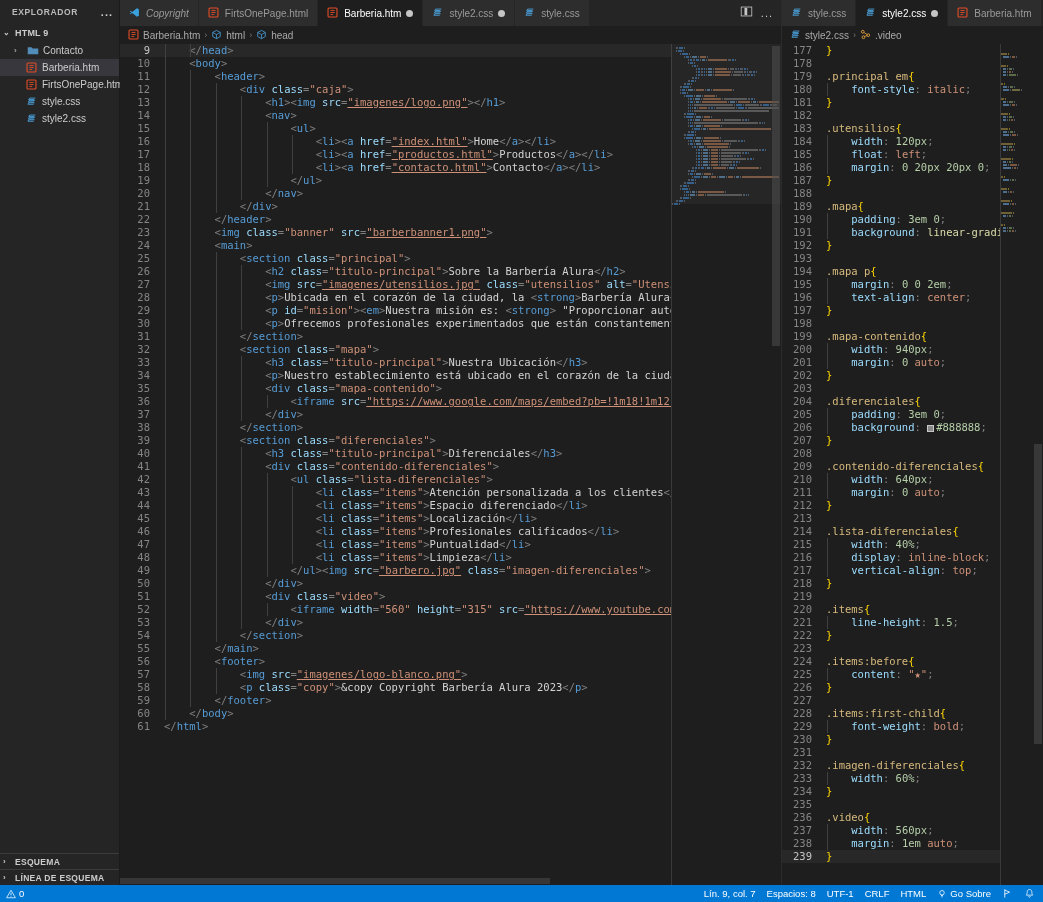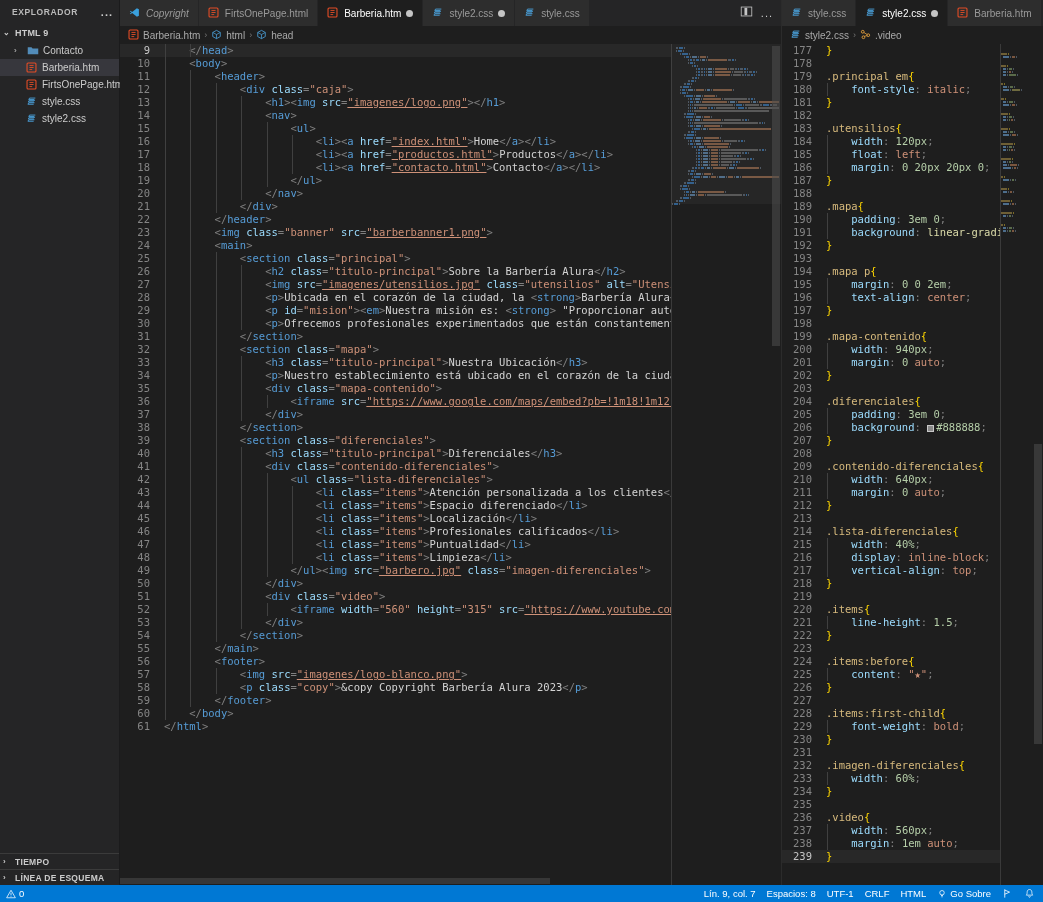--- a/index.html
+++ b/index.html
@@ -211,21 +211,21 @@
               </svg>
             </span>
             <span>style2.css</span>
           </div>
         </div>
 
       <div class="spacer-flex"></div>
 
       <div class="sb-panel">
         <span class="chev">›</span>
-        <span>TIEMPO</span>
+        <span>ESQUEMA</span>
       </div>
       <div class="sb-panel">
         <span class="chev">›</span>
         <span>LÍNEA DE ESQUEMA</span>
       </div>
     </div>
 
     <div class="editors">
 
       <div class="editor-group group-left">

